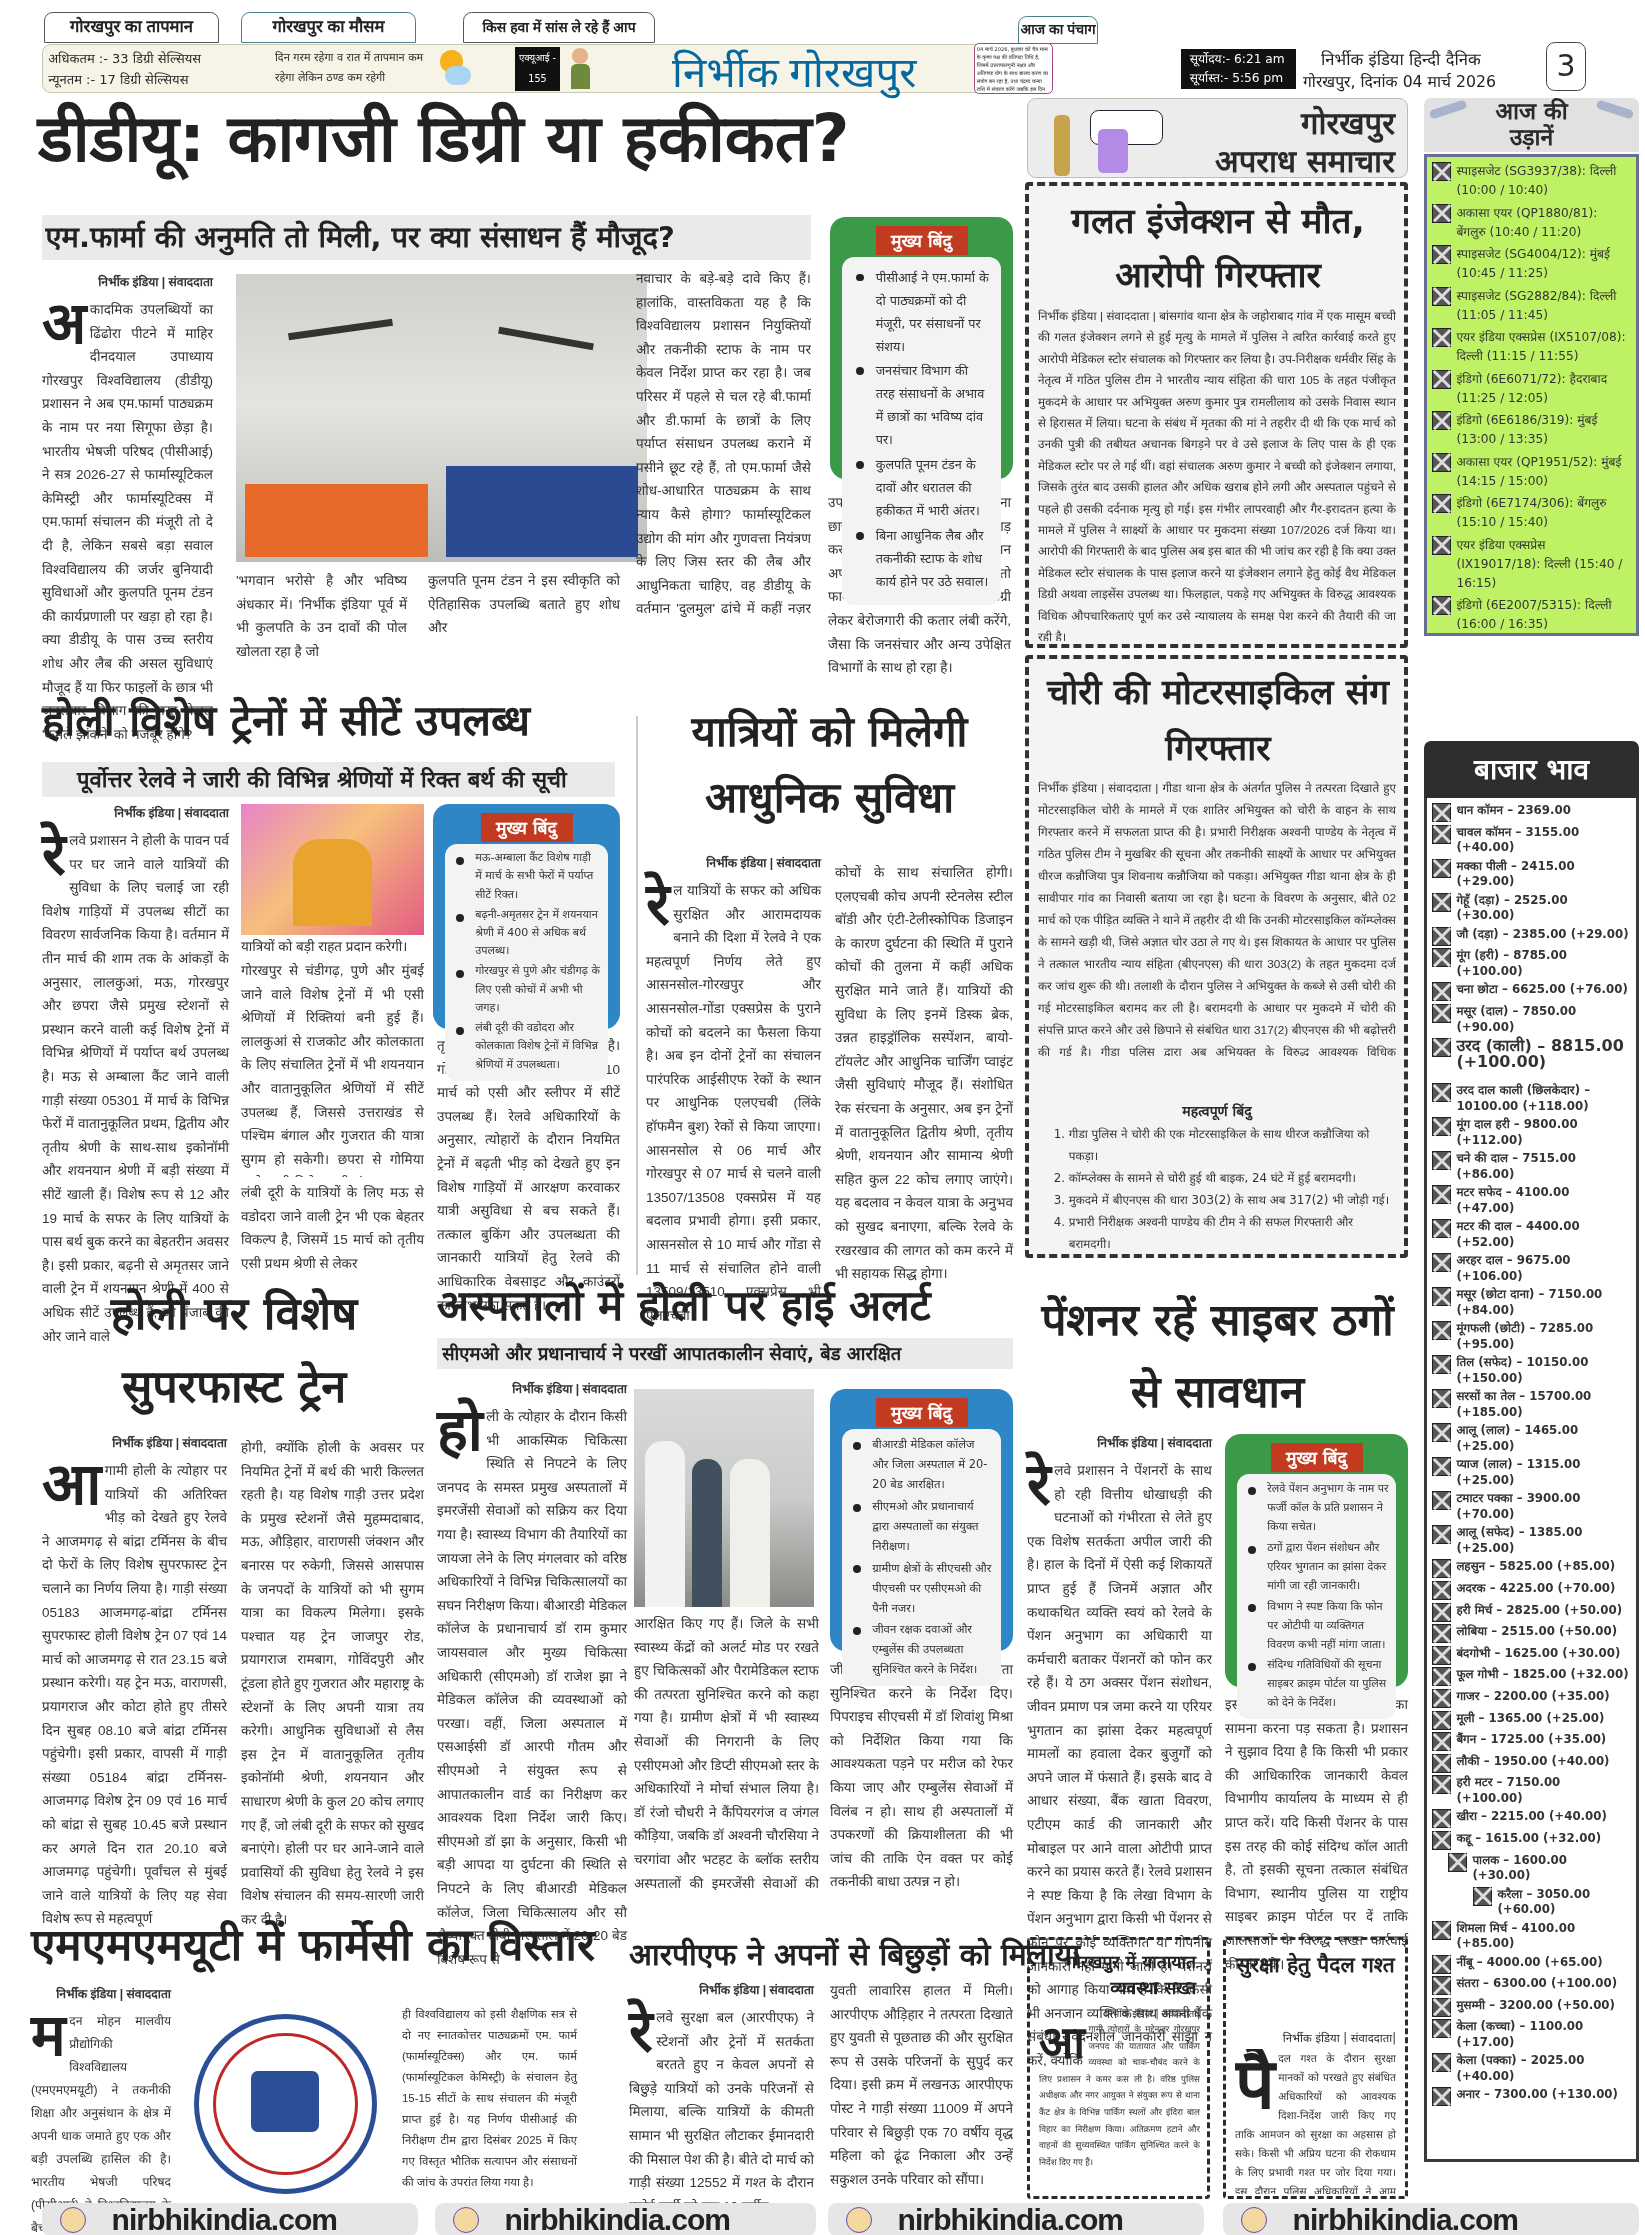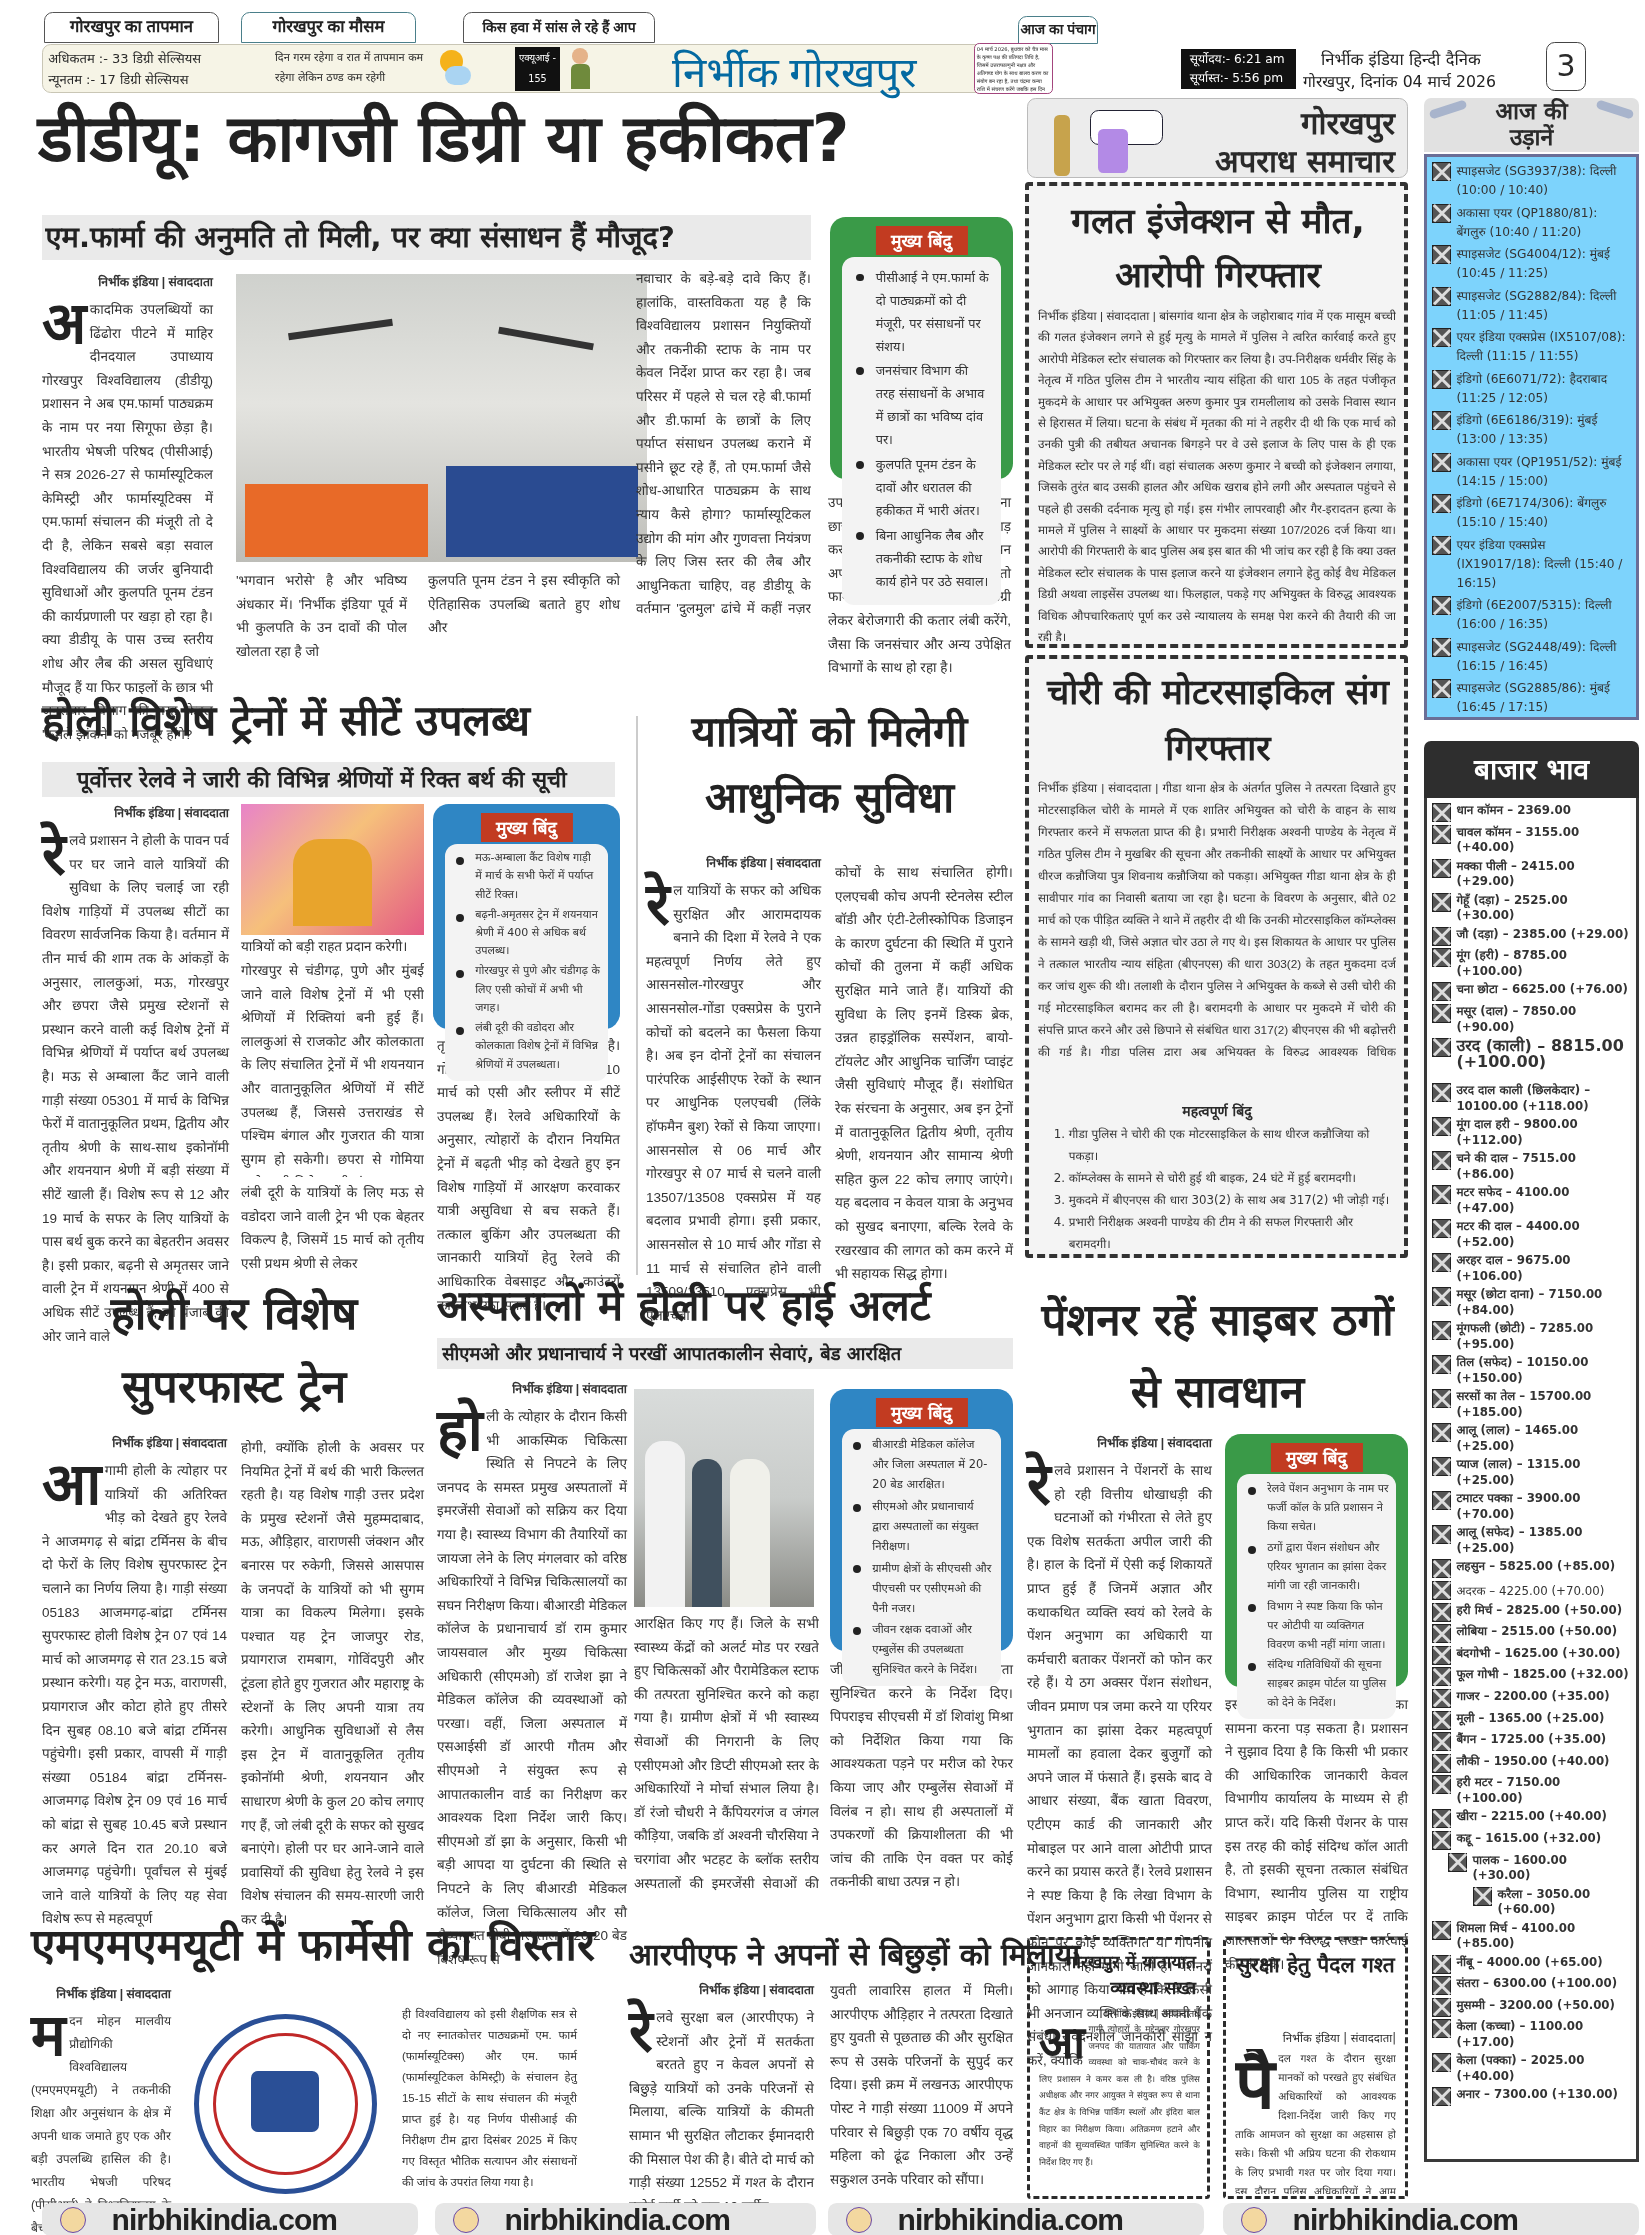--- a/index.html
+++ b/index.html
@@ -252,21 +252,21 @@
   <span class="dropcap" style="font-size:70px;line-height:70px">पै</span>
   <span>दल गश्त के दौरान सुरक्षा मानकों को परखते हुए संबंधित अधिकारियों को आवश्यक दिशा-निर्देश जारी किए गए ताकि आमजन को सुरक्षा का अहसास हो सके। किसी भी अप्रिय घटना की रोकथाम के लिए प्रभावी गश्त पर जोर दिया गया। इस दौरान पुलिस अधिकारियों ने आम नागरिकों से संवाद कर उनकी समस्याएं सुनीं।</span>
 </div>
 
 <div class="abs" style="left:1424px;top:98px;width:215px;height:54px;background:#e1e1e1;border-radius:7px 7px 0 0;text-align:center">
   <div style="position:absolute;left:5.2px;top:7px;width:38px;height:8.7px;background:#a8b4cc;border-radius:4.4px;transform:rotate(-18deg)"></div>
   <div style="position:absolute;right:5.2px;top:7px;width:38px;height:8.7px;background:#a8b4cc;border-radius:4.4px;transform:rotate(18deg)"></div>
   <div style="font-size:23px;font-weight:bold;line-height:26px">आज की</div>
   <div style="font-size:23px;font-weight:bold;line-height:26px">उड़ानें</div>
 </div>
-<div class="sidebar-box" style="left:1424px;top:154px;width:215px;height:566px;border-color:#6a6e96;background:#7dd3fc;padding:5.2px 7px 5.2px 5.2px;overflow:hidden">
+<div class="sidebar-box" style="left:1424px;top:154px;width:215px;height:482px;border-color:#6a6e96;background:#bef264;padding:5.2px 7px 5.2px 5.2px;overflow:hidden">
   <div id="flights-list-inner">
       <div class="flight-item">
         <span class="xicon"></span>
         <span>स्पाइसजेट (SG3937/38): दिल्ली (10:00 / 10:40)</span>
       </div>
       <div class="flight-item">
         <span class="xicon"></span>
         <span>अकासा एयर (QP1880/81): बेंगलुरु (10:40 / 11:20)</span>
       </div>
       <div class="flight-item">
@@ -410,21 +410,21 @@
         <span>टमाटर पक्का – 3900.00 (+70.00)</span>
       </div>
       <div class="flight-item" style="font-weight: bold; font-size: 11.8px; line-height: 15.7px; margin-bottom: 2.6px;">
         <span class="xicon"></span>
         <span>आलू (सफेद) – 1385.00 (+25.00)</span>
       </div>
       <div class="flight-item" style="font-weight: bold; font-size: 11.8px; line-height: 15.7px; margin-bottom: 2.6px;">
         <span class="xicon"></span>
         <span>लहसुन – 5825.00 (+85.00)</span>
       </div>
-      <div class="flight-item" style="font-weight: normal; font-size: 11.8px; line-height: 15.7px; margin-bottom: 2.6px; align-items: flex-end;">
+      <div class="flight-item" style="font-weight: bold; font-size: 11.8px; line-height: 15.7px; margin-bottom: 2.6px;">
         <span class="xicon"></span>
         <span>अदरक – 4225.00 (+70.00)</span>
       </div>
       <div class="flight-item" style="font-weight: bold; font-size: 11.8px; line-height: 15.7px; margin-bottom: 2.6px;">
         <span class="xicon"></span>
         <span>हरी मिर्च – 2825.00 (+50.00)</span>
       </div>
       <div class="flight-item" style="font-weight: bold; font-size: 11.8px; line-height: 15.7px; margin-bottom: 2.6px;">
         <span class="xicon"></span>
         <span>लोबिया – 2515.00 (+50.00)</span>

